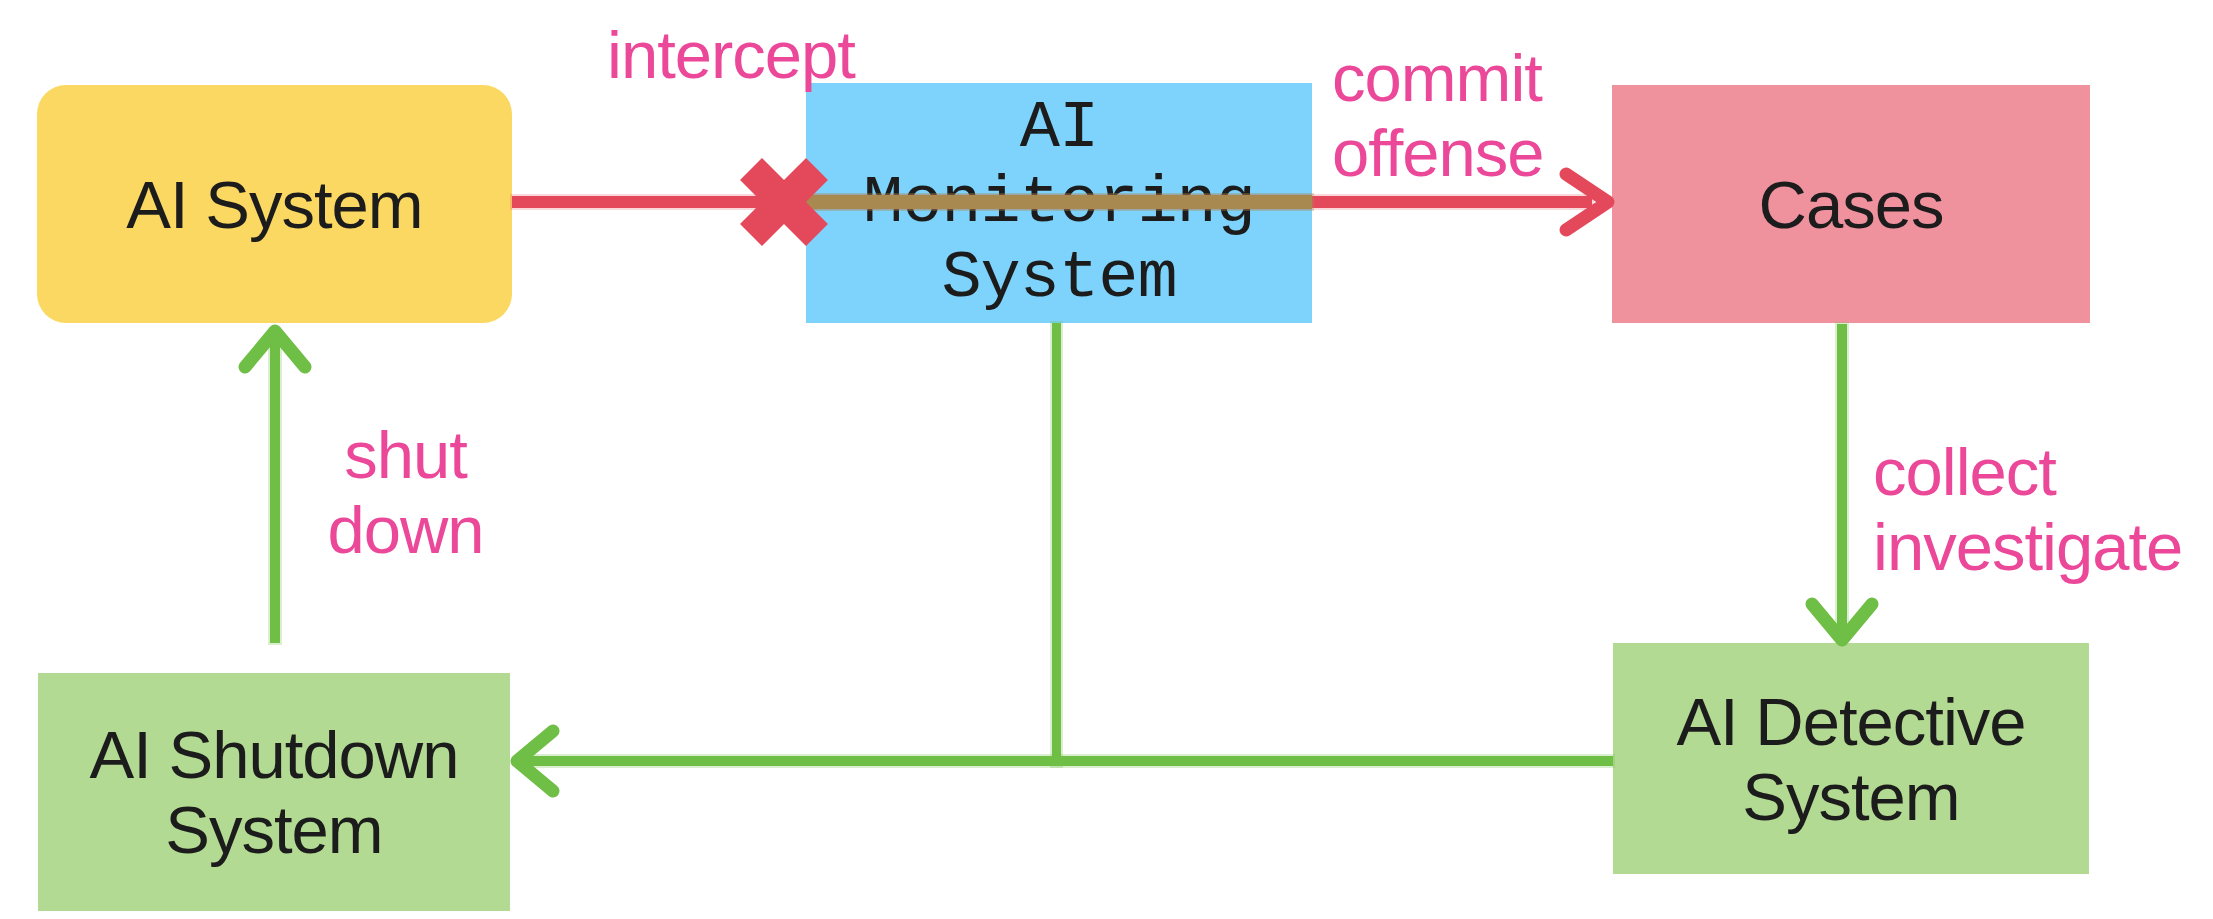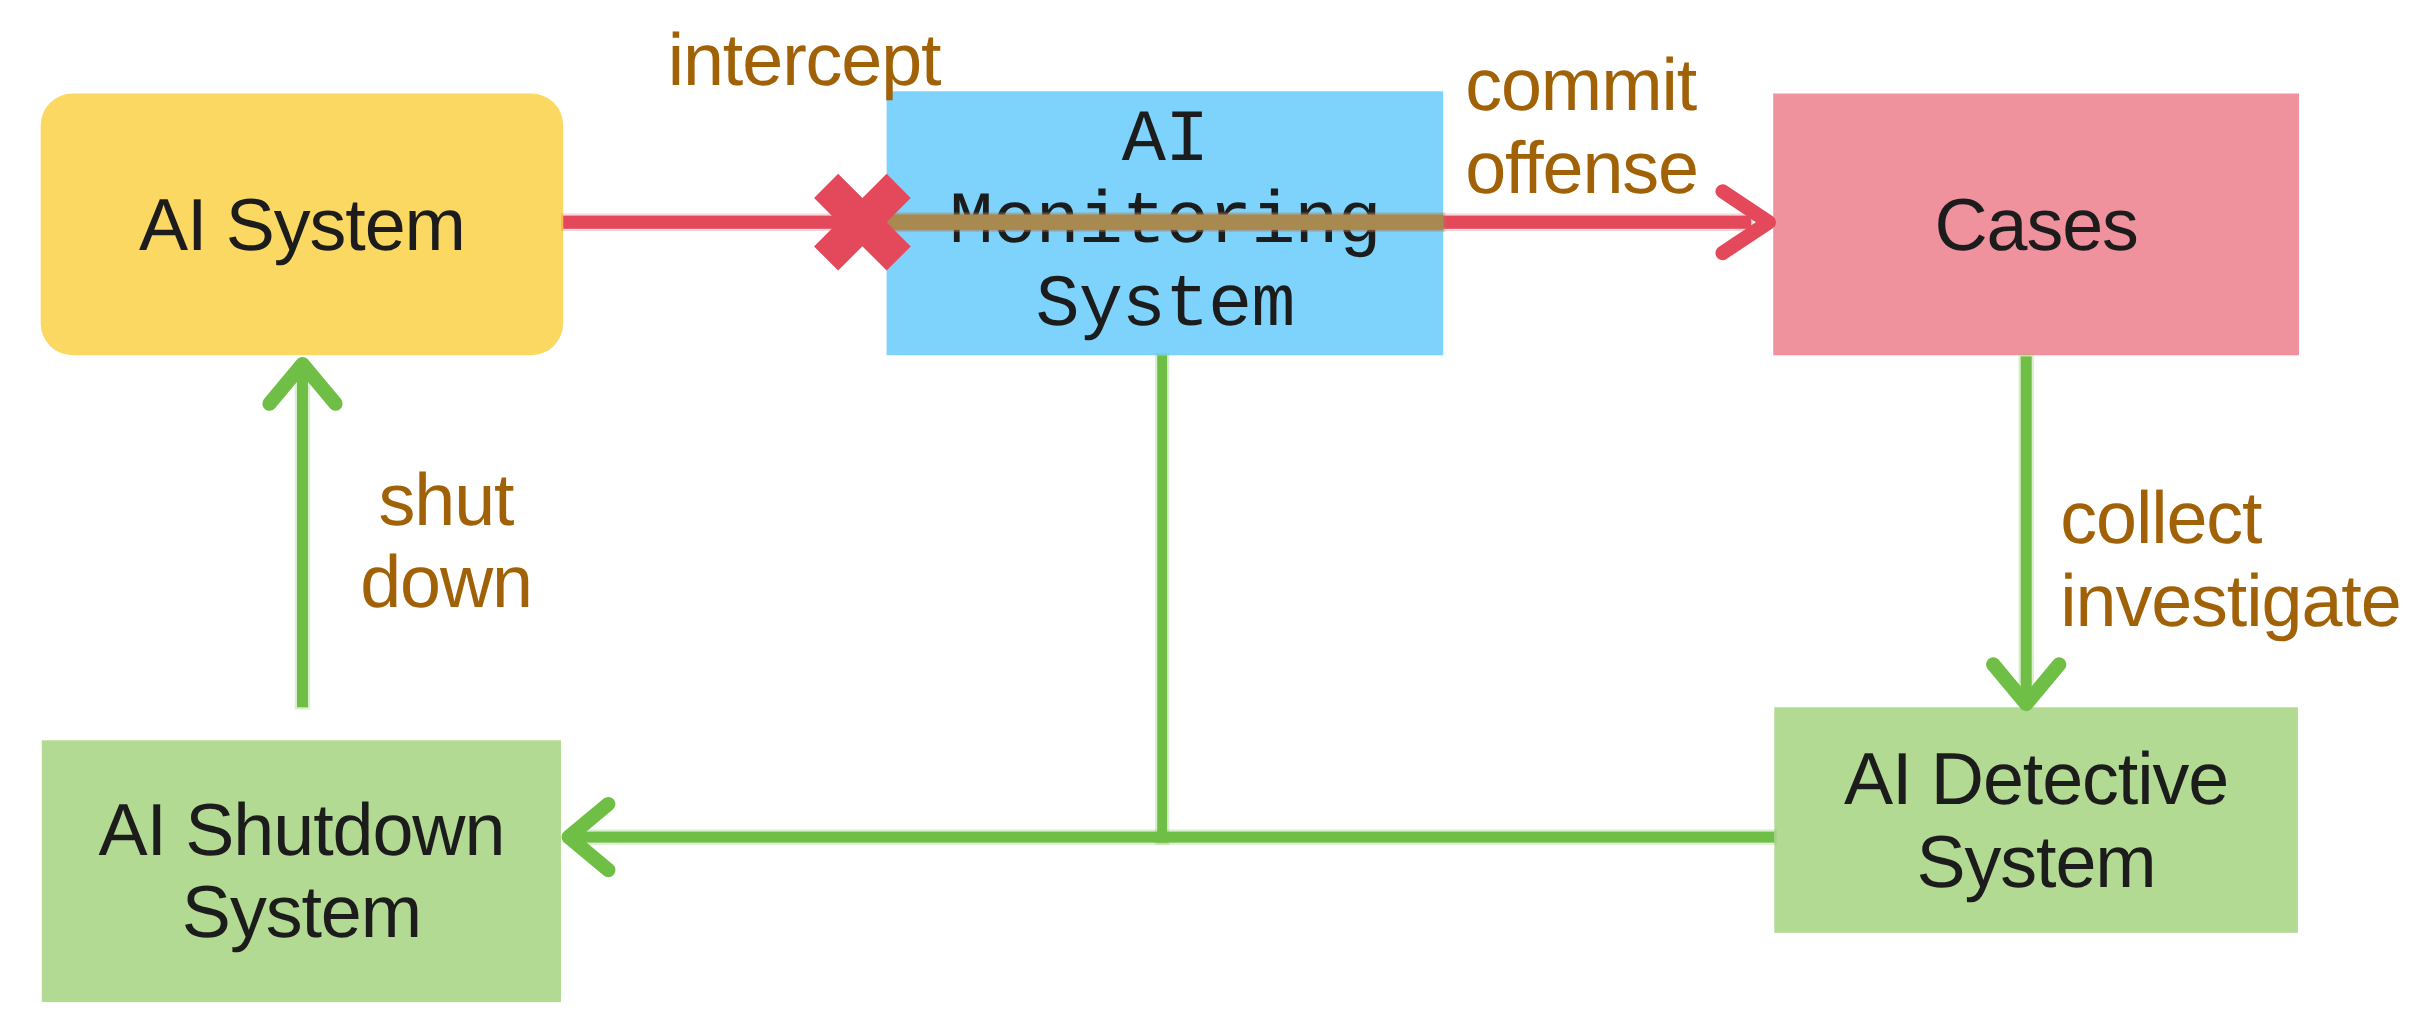--- a/index.html
+++ b/index.html
@@ -26,21 +26,21 @@
     line-height: 75px;
     letter-spacing: -1px;
     z-index: 1;
   }
   .node .node-label { width: 100%; }
 
   #node-ai-system      { left: 37px;   top: 85px;  width: 475px; height: 238px; border-radius: 29px; }
   #node-monitoring     { left: 806px;  top: 83px;  width: 506px; height: 240px; padding: 0 18px; }
   #node-cases          { left: 1612px; top: 85px;  width: 478px; height: 238px; }
   #node-shutdown       { left: 38px;   top: 643px; width: 472px; height: 238px; padding: 0 16px; margin-top: 30px; }
-  #node-detective      { left: 1613px; top: 643px; width: 476px; height: 205px; padding: 0 28px; }
+  #node-detective      { left: 1613px; top: 643px; width: 476px; height: 231px; padding: 0 28px; }
 
   
   .line { position: absolute; z-index: 2; }
   .line-red   { background: #e4495b; box-shadow: 0 0 0 2px rgba(228,73,91,.22); }
   .line-green { background: #6fbe45; box-shadow: 0 0 0 2px rgba(111,190,69,.25); }
   .line-brown { background: #a8894f; box-shadow: 0 0 0 2px rgba(168,137,79,.35); z-index: 3; }
 
   #line-intercept      { left: 512px;  top: 196px; width: 1080px; height: 12px; }
   #line-blocked-olive  { left: 806px;  top: 195px; width: 506px;  height: 14px; }
   #line-shutdown-up    { left: 270px;  top: 331px; width: 10px;   height: 312px; }
@@ -51,21 +51,21 @@
   .arrowhead, .xmark { position: absolute; z-index: 4; }
   #head-commit   { left: 1556px; top: 162px; }
   #head-shutdown { left: 233px;  top: 319px; }
   #head-collect  { left: 1800px; top: 592px; }
   #head-notify   { left: 505px;  top: 719px; }
   #blocked-x     { left: 729px;  top: 147px; }
 
   
   .edge-label {
     position: absolute;
-    color: #a16207;
+    color: #ec4899;
     font-size: 67px;
     line-height: 75px;
     letter-spacing: -1px;
     z-index: 5;
     white-space: normal;
   }
   #label-intercept { left: 607px;  top: 17px;  width: 300px; }
   #label-commit    { left: 1332px; top: 40px;  width: 250px; }
   #label-shutdown  { left: 318px;  top: 417px; width: 175px; text-align: center; }
   #label-notify    { left: 600px;  top: 659px; width: 250px; }

